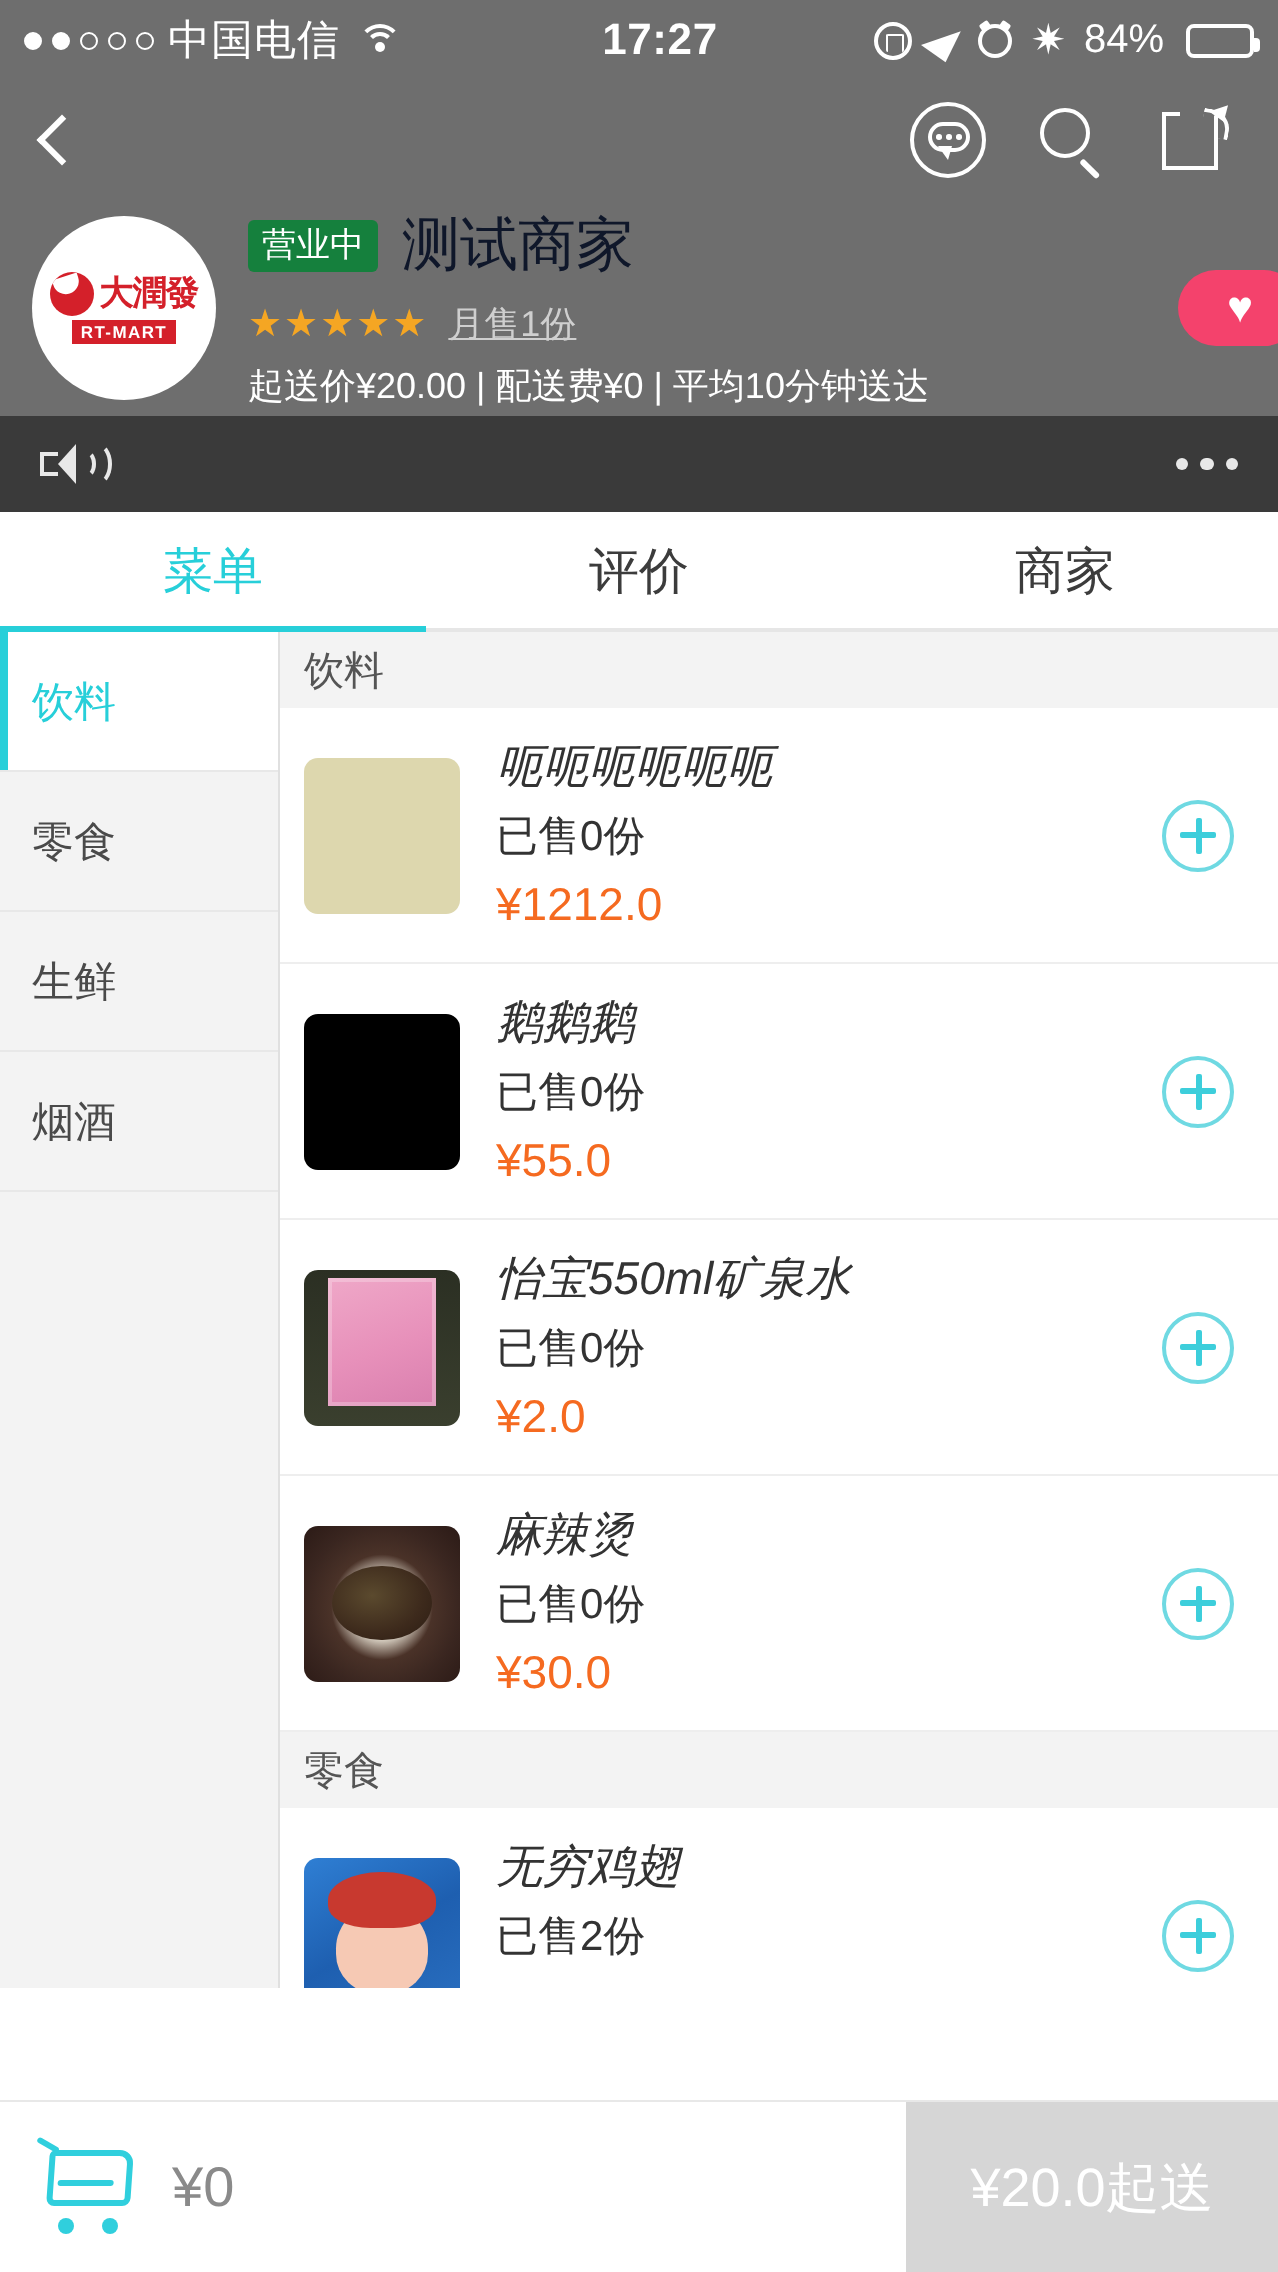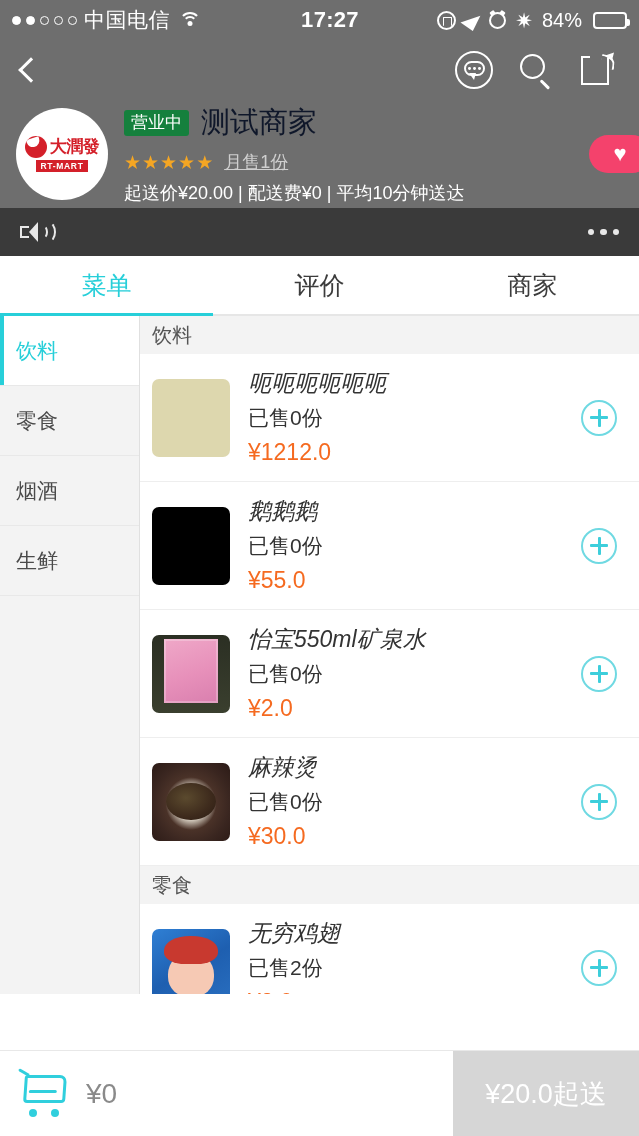--- a/index.html
+++ b/index.html
@@ -437,22 +437,22 @@
     <div class="tab-underline"></div>
   <div class="tab active">菜单</div>
       <div class="tab">评价</div>
       <div class="tab">商家</div>
     </div>
 
   <div class="body-wrap">
     <div class="sidebar" id="sidebar">
         <div class="cat active">饮料</div>
         <div class="cat">零食</div>
+        <div class="cat">生鲜</div>
         <div class="cat">烟酒</div>
-        <div class="cat">生鲜</div>
       </div>
     <div class="list" id="list">
         <div class="sec-header">饮料</div>
         <div class="prod">
           <div class="thumb th-beige"></div>
           <div class="prod-info">
             <div class="prod-name">呃呃呃呃呃呃</div>
             <div class="prod-sold">已售0份</div>
             <div class="prod-price">¥1212.0</div>
           </div>

